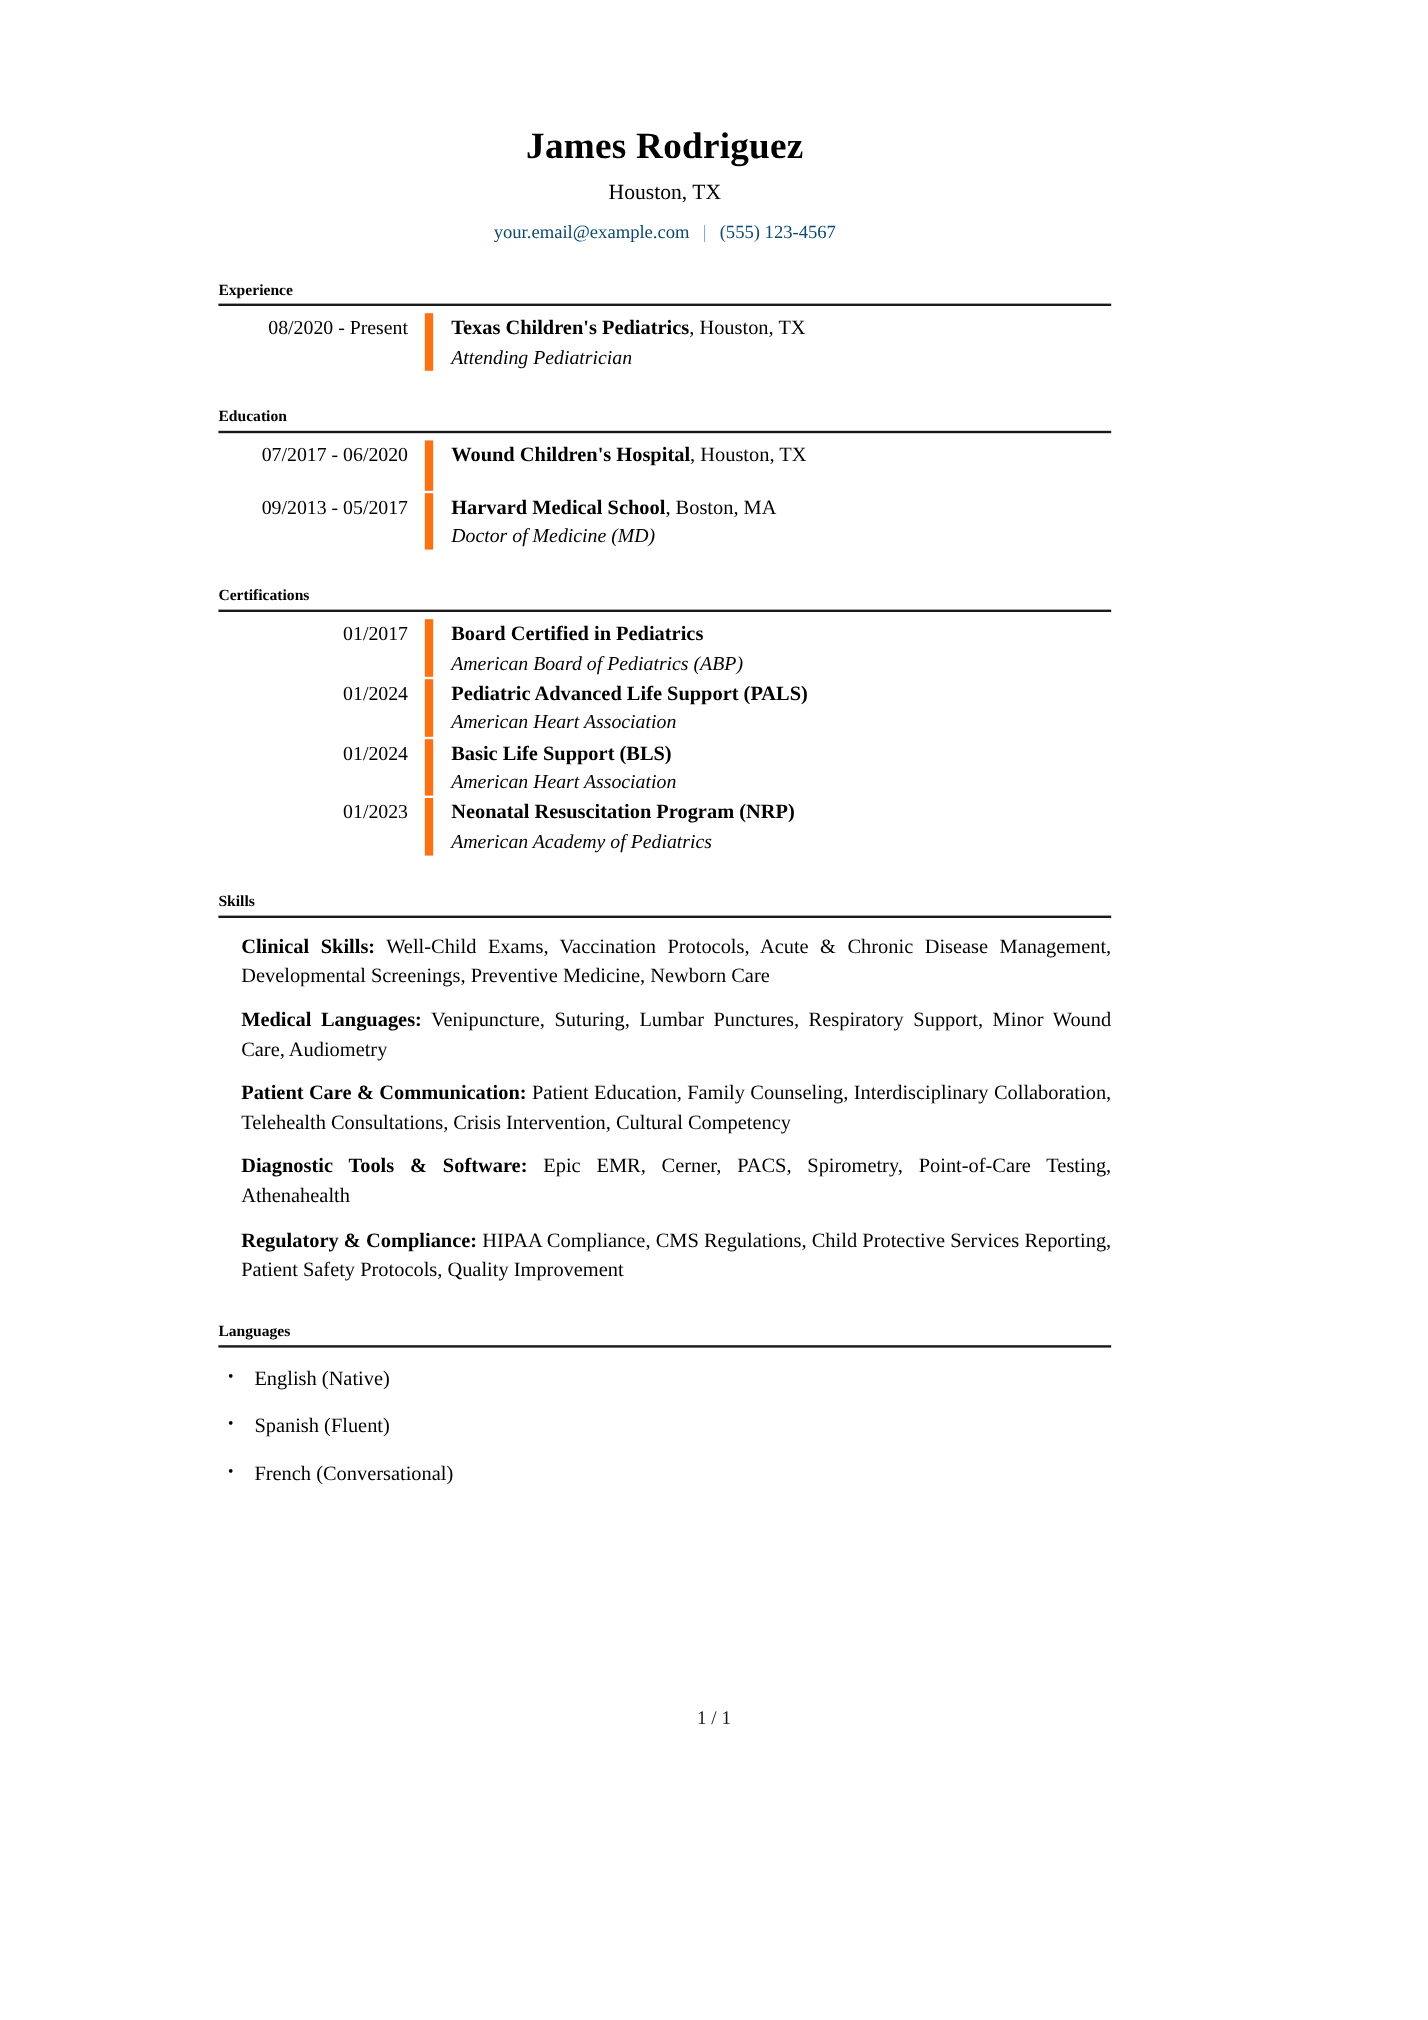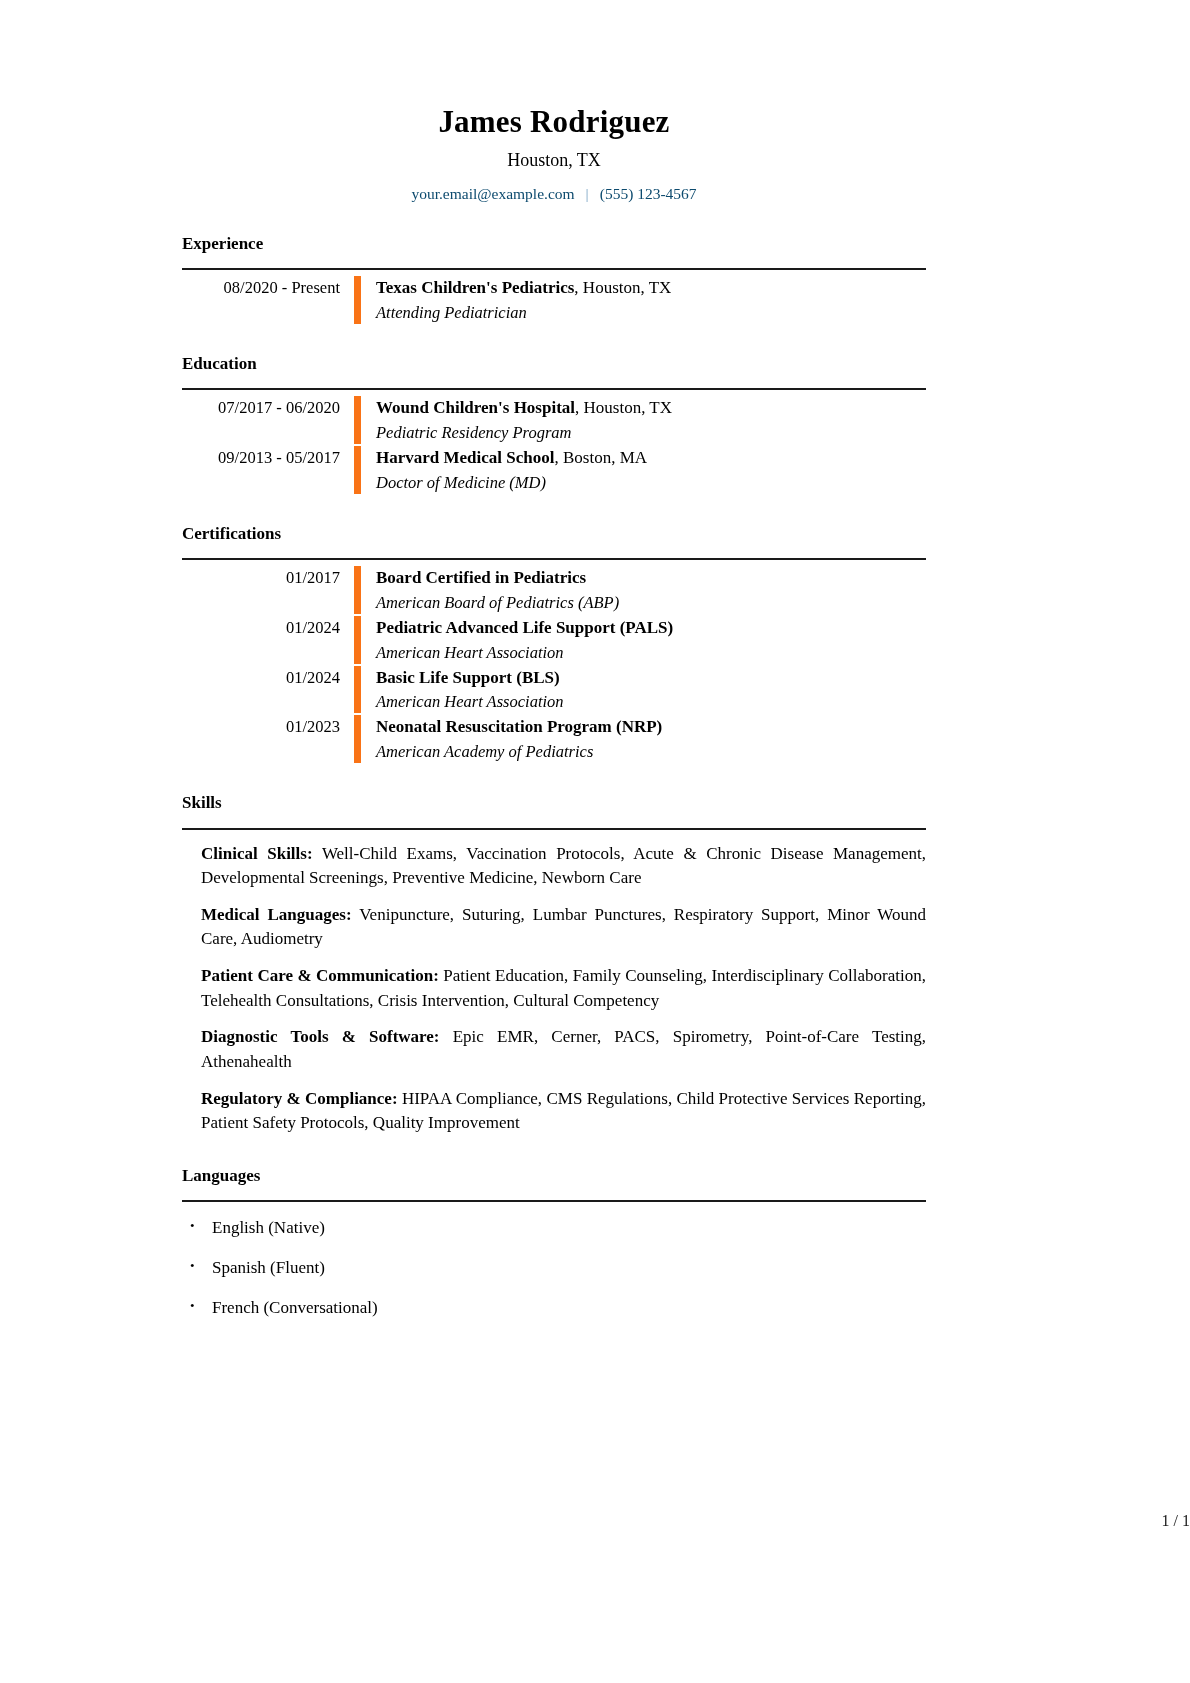--- a/index.html
+++ b/index.html
@@ -56,24 +56,24 @@
     display: inline-block;
     padding: 0 11px;
     color: #7aa3c4;
   }
 
   
   .section {
     margin-top: 30px;
   }
   .section-title {
-    font-size: 17px;
+    font-size: 13px;
     font-weight: bold;
     line-height: 1.2;
-    padding-bottom: 14px;
+    padding-bottom: 4px;
     margin: 0;
   }
   .section-rule {
     border-bottom: 2.2px solid #1a1a1a;
     width: 100%;
     margin-bottom: 6px;
   }
 
   
   .entry {
@@ -142,22 +142,22 @@
     top: 8px;
     font-size: 13px;
     line-height: 1.55;
   }
 
   
   .page-footer {
     position: absolute;
     left: 0;
     right: 0;
-    top: 1512px;
-    text-align: right;
+    top: 1424px;
+    text-align: center;
     font-size: 16px;
     color: #1a1a1a;
   }
 </style>
 </head>
 <body>
 
 <div class="page">
   <div class="sheet">
 
@@ -183,21 +183,20 @@
     </div>
 
     <div class="section section-education">
       <div class="section-title">Education</div>
       <div class="section-rule"></div>
 
       <div class="entry">
         <div class="entry-date">07/2017 - 06/2020</div>
         <div class="entry-body">
           <div class="entry-primary"><span class="entry-org">Wound Children's Hospital</span><span>, Houston, TX</span></div>
-          <div class="entry-secondary">Pediatric Residency Program</div>
         </div>
       </div>
 
       <div class="entry">
         <div class="entry-date">09/2013 - 05/2017</div>
         <div class="entry-body">
           <div class="entry-primary"><span class="entry-org">Harvard Medical School</span><span>, Boston, MA</span></div>
           <div class="entry-secondary">Doctor of Medicine (MD)</div>
         </div>
       </div>

